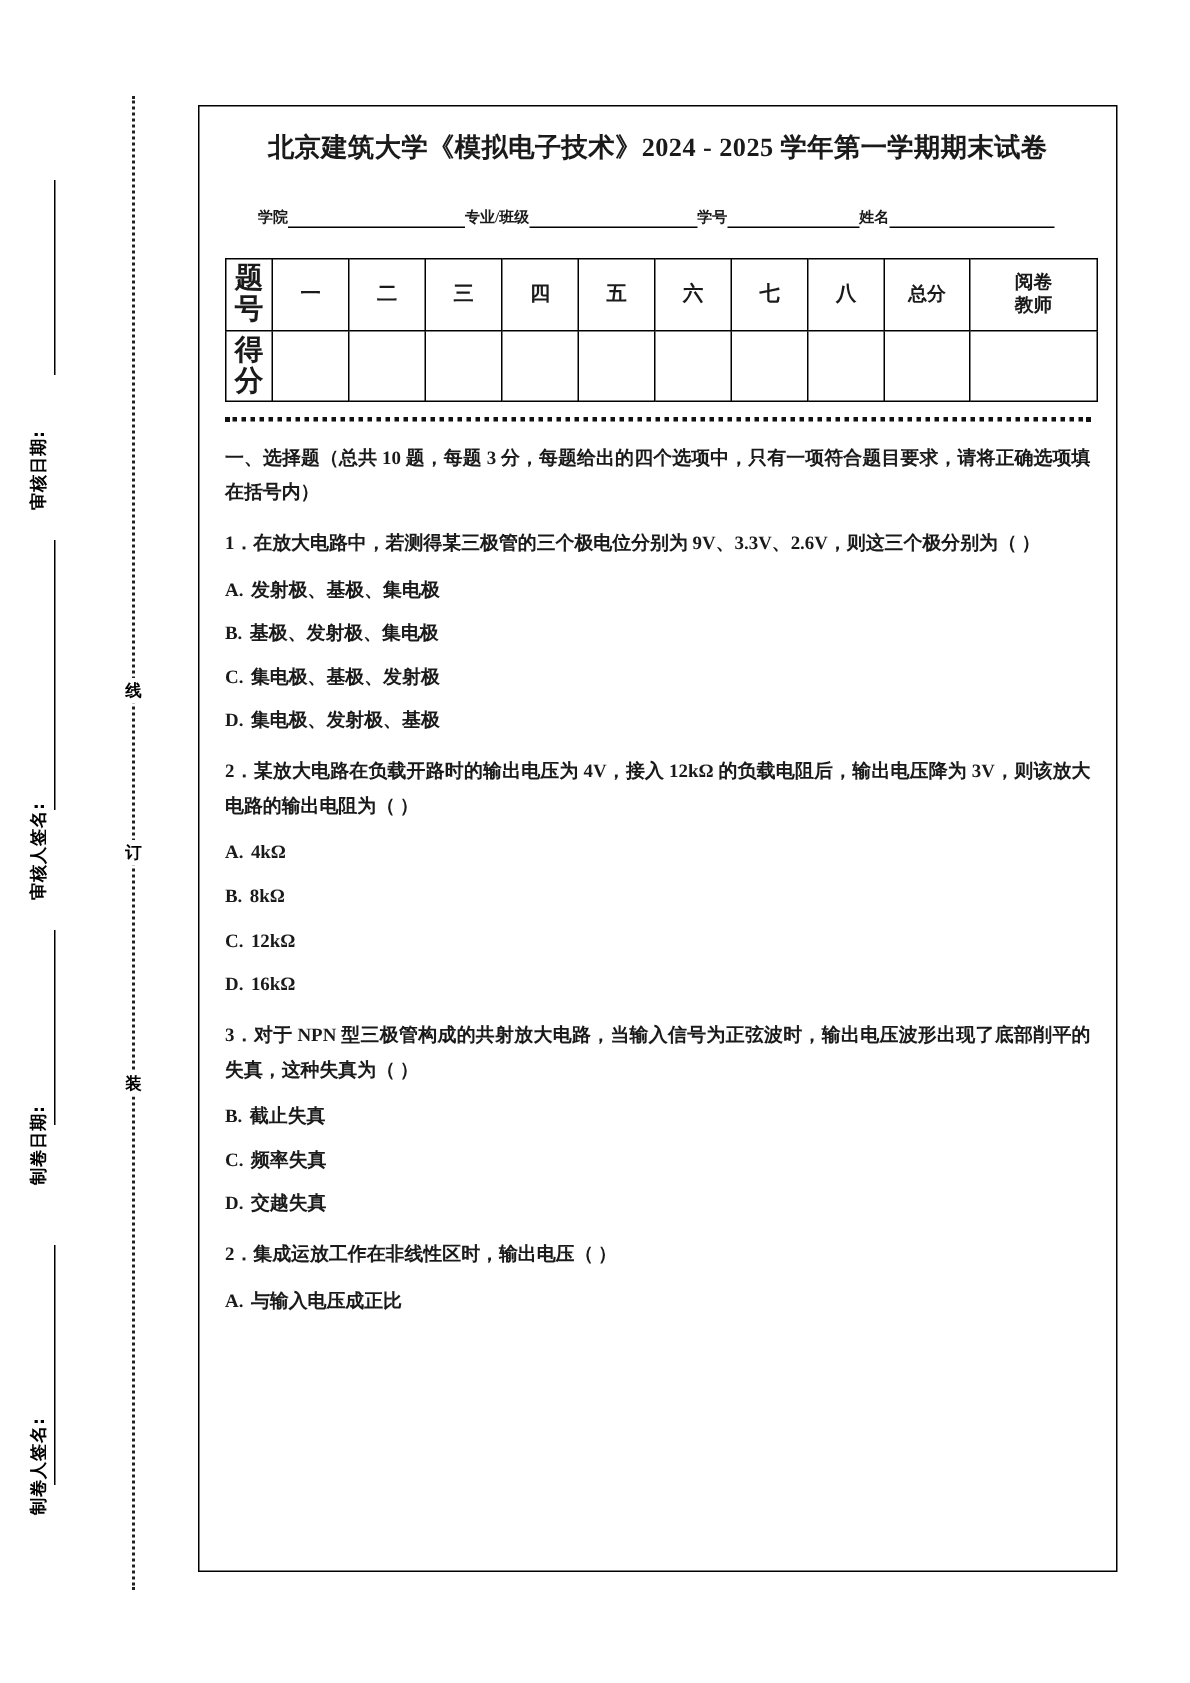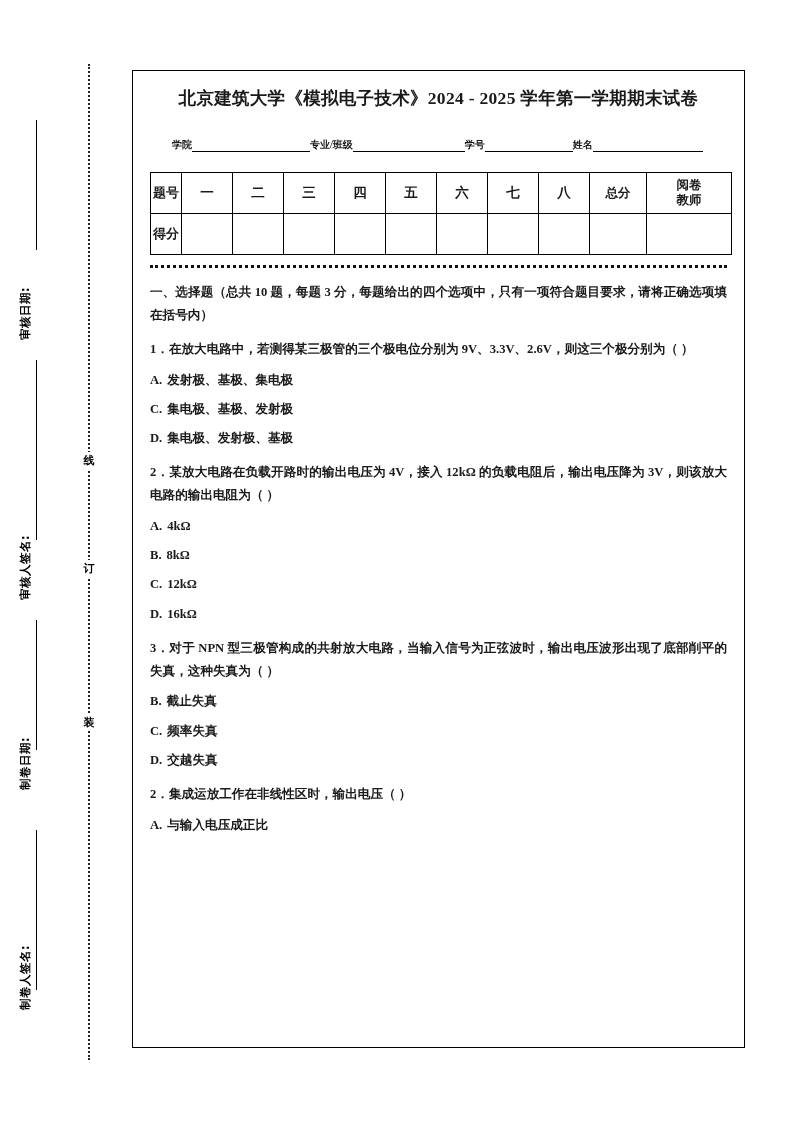--- a/index.html
+++ b/index.html
@@ -132,21 +132,21 @@
     text-align: center;
     vertical-align: middle;
     font-family: "Liberation Serif", "DejaVu Serif", serif;
     font-size: 13.5px;
     font-weight: bold;
     height: 36px;
     padding: 0;
   }
   .score-table td.rowhead {
     width: 30px;
-    font-size: 13px;
+    font-size: 19px;
     line-height: 1.12;
     padding: 2px 0;
   }
   .score-table td.col-num { width: 50px; }
   .score-table td.col-total { width: 56px; font-size: 12.5px; }
   .score-table td.col-grader {
     width: 84px;
     font-size: 12.5px;
     line-height: 1.2;
   }
@@ -291,20 +291,23 @@
   <div class="body-area">
 
     <div class="sec-head">一、选择题（总共 10 题，每题 3 分，每题给出的四个选项中，只有一项符合题目要求，请将正确选项填在括号内）</div>
 
     <div class="q-block">
       <div class="q-stem">1．在放大电路中，若测得某三极管的三个极电位分别为 9V、3.3V、2.6V，则这三个极分别为（  ）</div>
       <div class="q-opt">
         <span class="lt">A.</span><span>发射极、基极、集电极</span>
       </div>
       <div class="q-opt">
+        <span class="lt">B.</span><span>基极、发射极、集电极</span>
+      </div>
+      <div class="q-opt">
         <span class="lt">C.</span><span>集电极、基极、发射极</span>
       </div>
       <div class="q-opt">
         <span class="lt">D.</span><span>集电极、发射极、基极</span>
       </div>
     </div>
 
     <div class="q-block">
       <div class="q-stem">2．某放大电路在负载开路时的输出电压为 4V，接入 12kΩ 的负载电阻后，输出电压降为 3V，则该放大电路的输出电阻为（  ）</div>
       <div class="q-opt">

